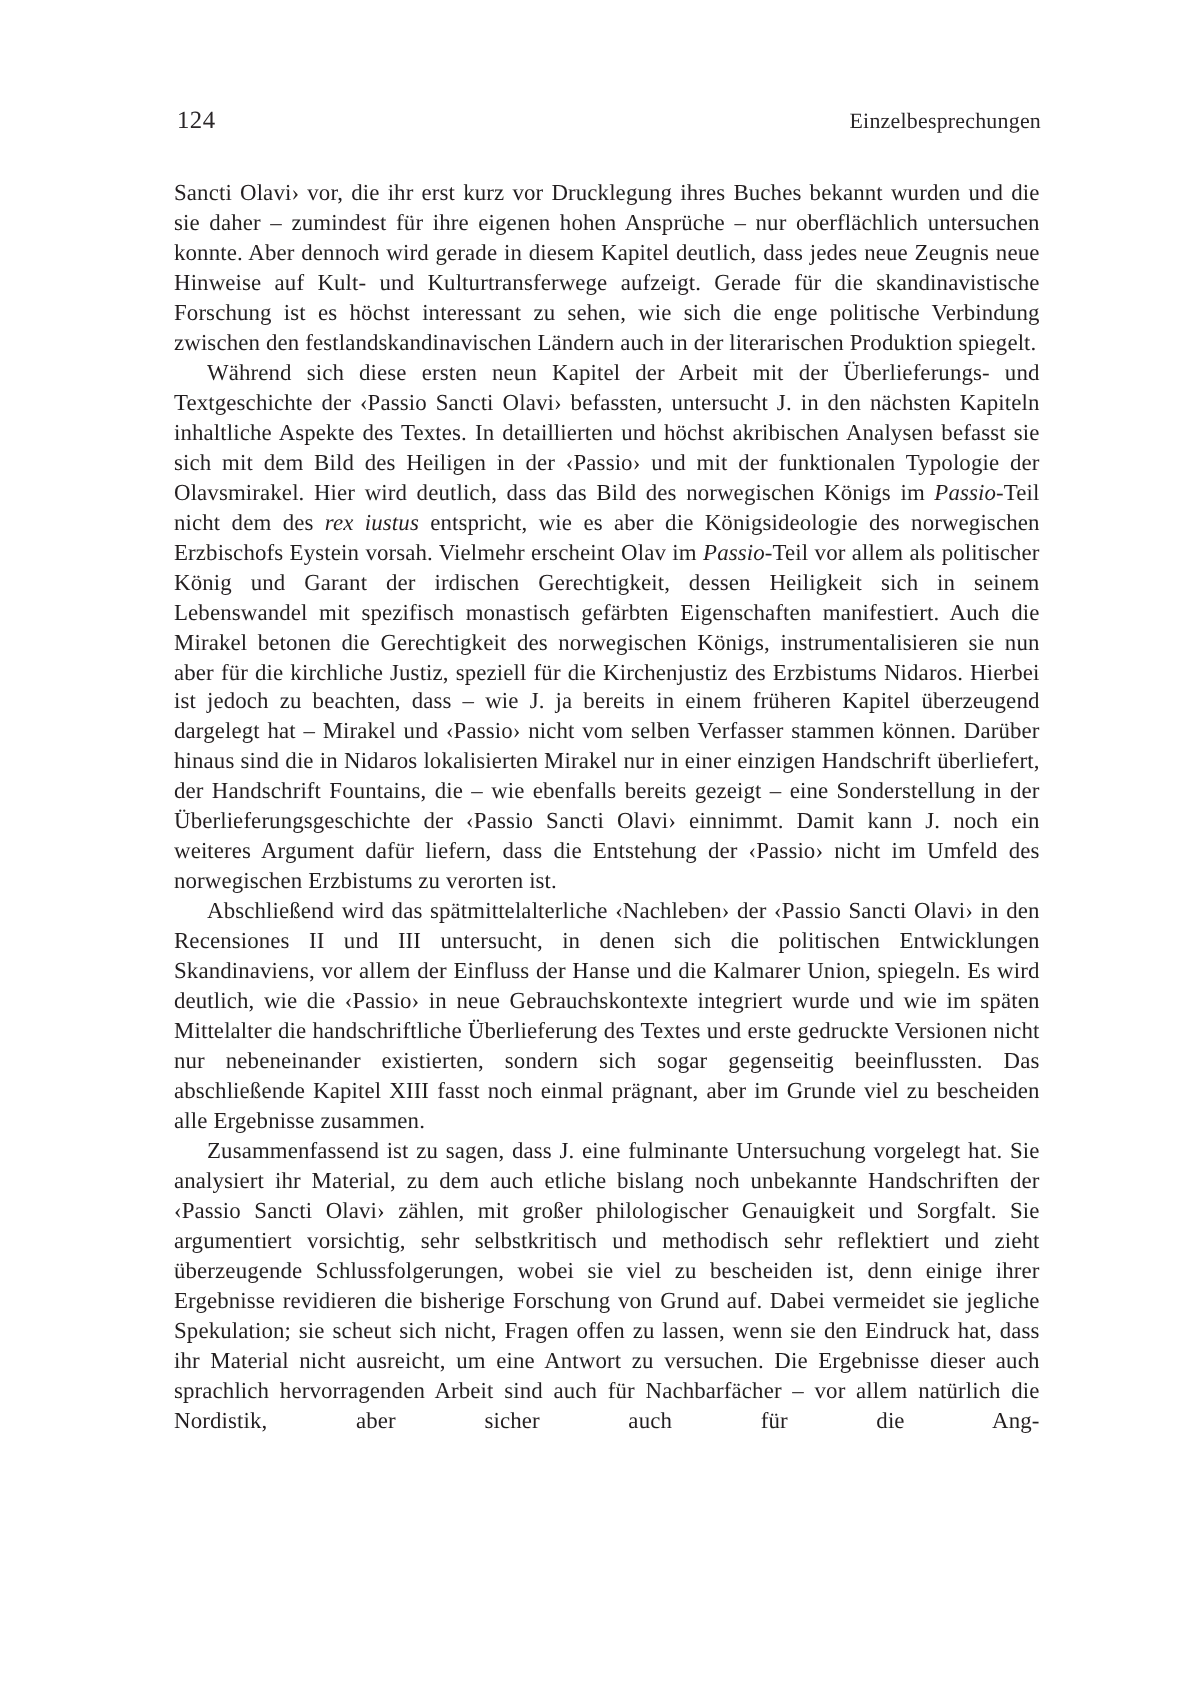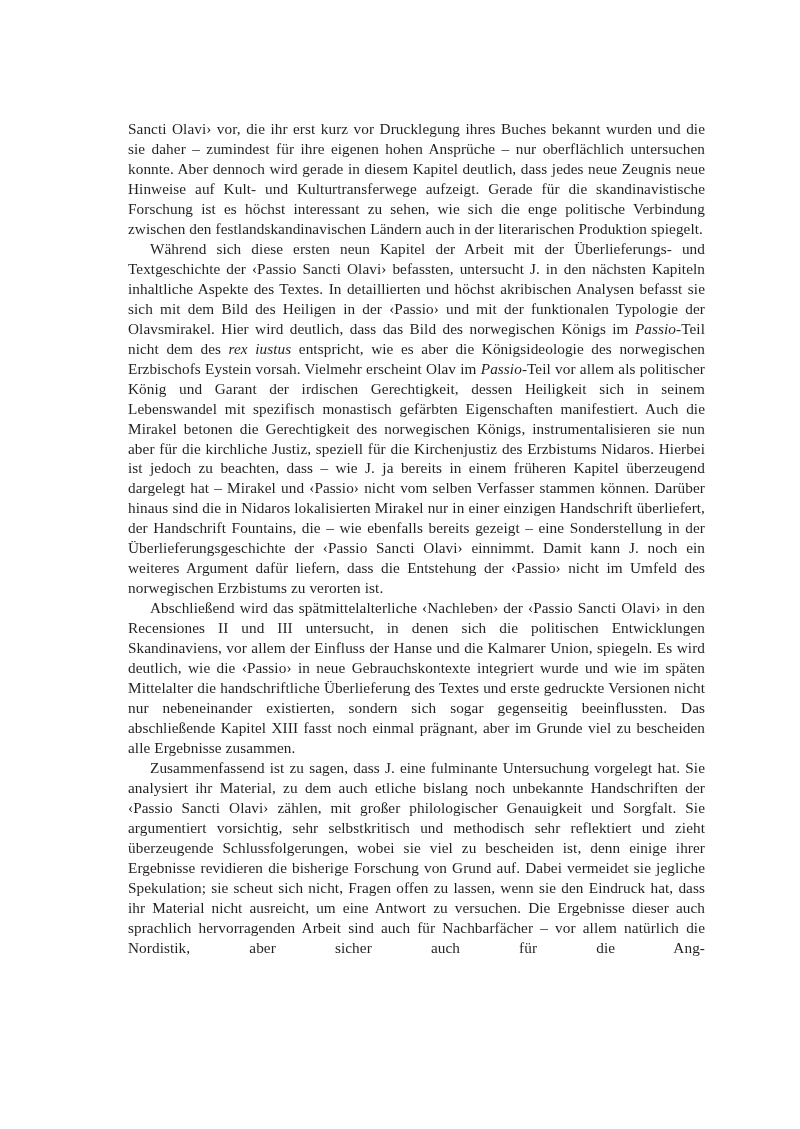--- a/index.html
+++ b/index.html
@@ -37,21 +37,21 @@
     font-size: 16.5px;
     letter-spacing: 0.3px;
   }
   .head-title {
     font-size: 14.6px;
     letter-spacing: 0.15px;
   }
   
   .textblock {
     position: absolute;
-    left: 128px;
+    left: 116px;
     top: 119px;
     width: 577px;
   }
   p.para {
     margin: 0;
     font-size: 15.25px;
     line-height: 19.97px;
     text-align: justify;
     text-justify: inter-word;
     letter-spacing: 0.005em;
@@ -65,20 +65,24 @@
   i, .ital {
     font-style: italic;
     margin-top: 28px;
   }
 </style>
 </head>
 <body>
 
 <div class="page">
 
+  <div class="running-head">
+    <span class="folio">124</span>
+    <span class="head-title">Einzelbesprechungen</span>
+  </div>
 
   <div class="textblock">
 
     <p class="para">Sancti Olavi› vor, die ihr erst kurz vor Drucklegung ihres Buches bekannt wurden und die sie daher – zumindest für ihre eigenen hohen Ansprüche – nur oberflächlich untersuchen konnte. Aber dennoch wird gerade in diesem Kapitel deutlich, dass jedes neue Zeugnis neue Hinweise auf Kult- und Kulturtransferwege aufzeigt. Gerade für die skandinavistische Forschung ist es höchst interessant zu sehen, wie sich die enge politische Verbindung zwischen den festlandskandinavischen Ländern auch in der literarischen Produktion spiegelt.</p>
 
     <p class="para indent"><span>Während sich diese ersten neun Kapitel der Arbeit mit der Überlieferungs- und Textgeschichte der ‹Passio Sancti Olavi› befassten, untersucht J. in den nächsten Kapiteln inhaltliche Aspekte des Textes. In detaillierten und höchst akribischen Analysen befasst sie sich mit dem Bild des Heiligen in der ‹Passio› und mit der funktionalen Typologie der Olavsmirakel. Hier wird deutlich, dass das Bild des norwegischen Königs im </span><i>Passio</i><span>-Teil nicht dem des </span><i>rex iustus</i><span> entspricht, wie es aber die Königsideologie des norwegischen Erzbischofs Eystein vorsah. Vielmehr erscheint Olav im </span><i>Passio</i><span>-Teil vor allem als politischer König und Garant der irdischen Gerechtigkeit, dessen Heiligkeit sich in seinem Lebenswandel mit spezifisch monastisch gefärbten Eigenschaften manifestiert. Auch die Mirakel betonen die Gerechtigkeit des norwegischen Königs, instrumentalisieren sie nun aber für die kirchliche Justiz, speziell für die Kirchenjustiz des Erzbistums Nidaros. Hierbei ist jedoch zu beachten, dass – wie J. ja bereits in einem früheren Kapitel überzeugend dargelegt hat – Mirakel und ‹Passio› nicht vom selben Verfasser stammen können. Darüber hinaus sind die in Nidaros lokalisierten Mirakel nur in einer einzigen Handschrift überliefert, der Handschrift Fountains, die – wie ebenfalls bereits gezeigt – eine Sonderstellung in der Überlieferungsgeschichte der ‹Passio Sancti Olavi› einnimmt. Damit kann J. noch ein weiteres Argument dafür liefern, dass die Entstehung der ‹Passio› nicht im Umfeld des norwegischen Erzbistums zu verorten ist.</span></p>
 
     <p class="para indent">Abschließend wird das spätmittelalterliche ‹Nachleben› der ‹Passio Sancti Olavi› in den Recensiones II und III untersucht, in denen sich die politischen Entwicklungen Skandinaviens, vor allem der Einfluss der Hanse und die Kalmarer Union, spiegeln. Es wird deutlich, wie die ‹Passio› in neue Gebrauchskontexte integriert wurde und wie im späten Mittelalter die handschriftliche Überlieferung des Textes und erste gedruckte Versionen nicht nur nebeneinander existierten, sondern sich sogar gegenseitig beeinflussten. Das abschließende Kapitel XIII fasst noch einmal prägnant, aber im Grunde viel zu bescheiden alle Ergebnisse zusammen.</p>
 
     <p class="para indent" style="text-align-last: justify;">Zusammenfassend ist zu sagen, dass J. eine fulminante Untersuchung vorgelegt hat. Sie analysiert ihr Material, zu dem auch etliche bislang noch unbekannte Handschriften der ‹Passio Sancti Olavi› zählen, mit großer philologischer Genauigkeit und Sorgfalt. Sie argumentiert vorsichtig, sehr selbstkritisch und methodisch sehr reflektiert und zieht überzeugende Schlussfolgerungen, wobei sie viel zu bescheiden ist, denn einige ihrer Ergebnisse revidieren die bisherige Forschung von Grund auf. Dabei vermeidet sie jegliche Spekulation; sie scheut sich nicht, Fragen offen zu lassen, wenn sie den Eindruck hat, dass ihr Material nicht ausreicht, um eine Antwort zu versuchen. Die Ergebnisse dieser auch sprachlich hervorragenden Arbeit sind auch für Nachbarfächer – vor allem natürlich die Nordistik, aber sicher auch für die Ang-</p>

